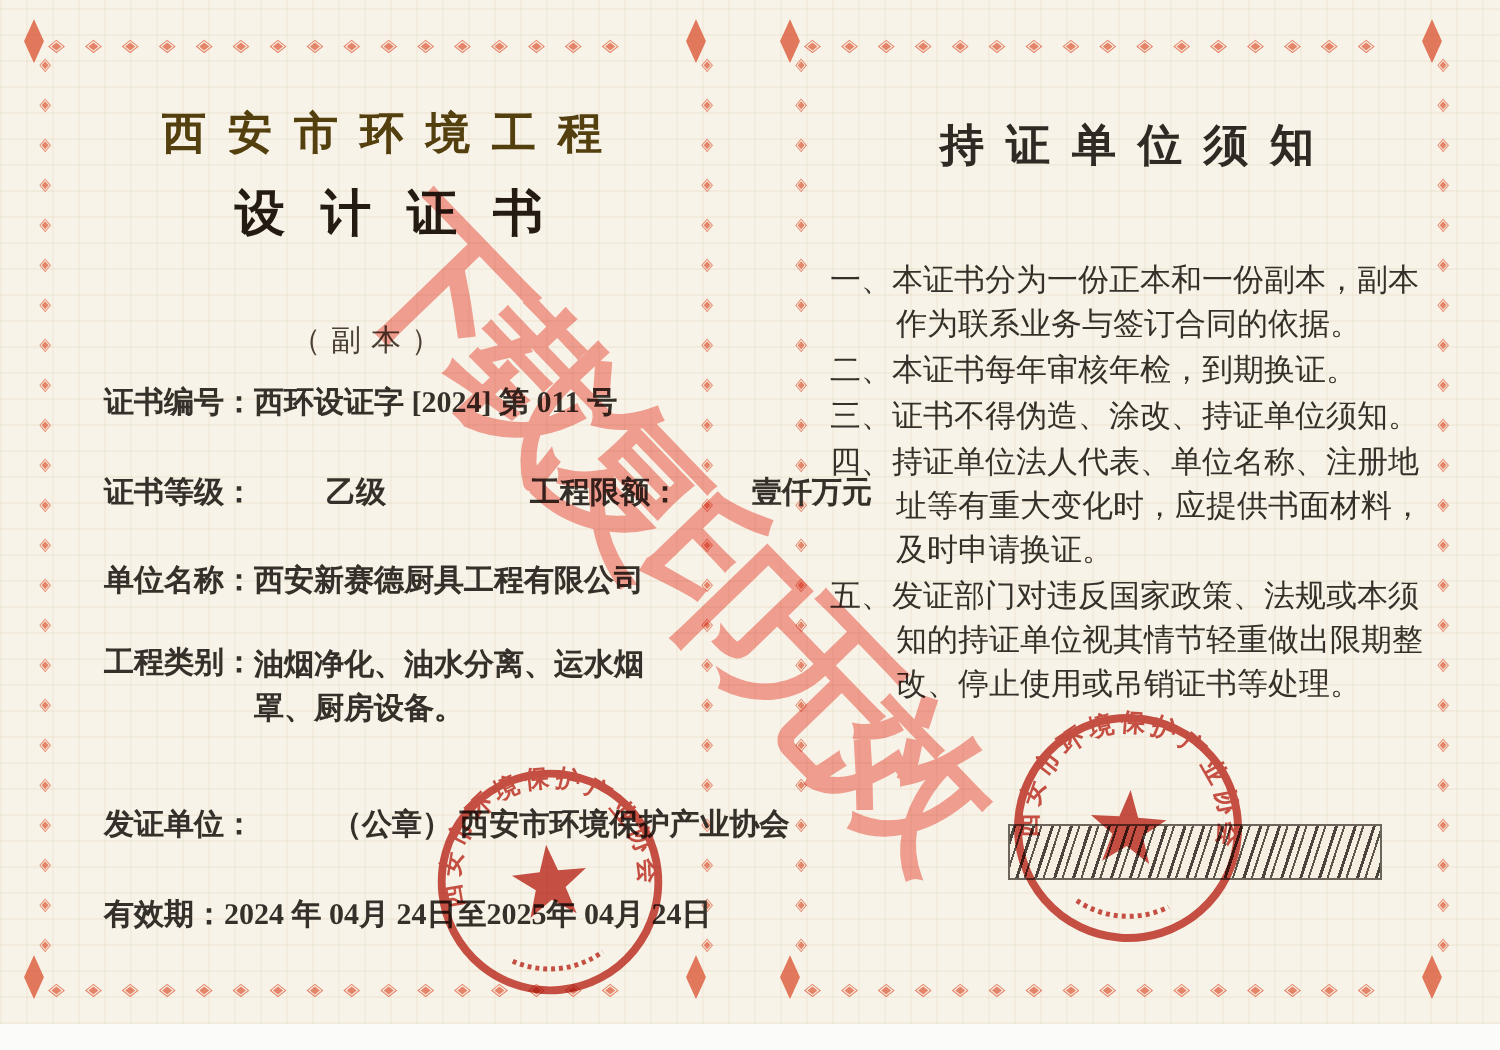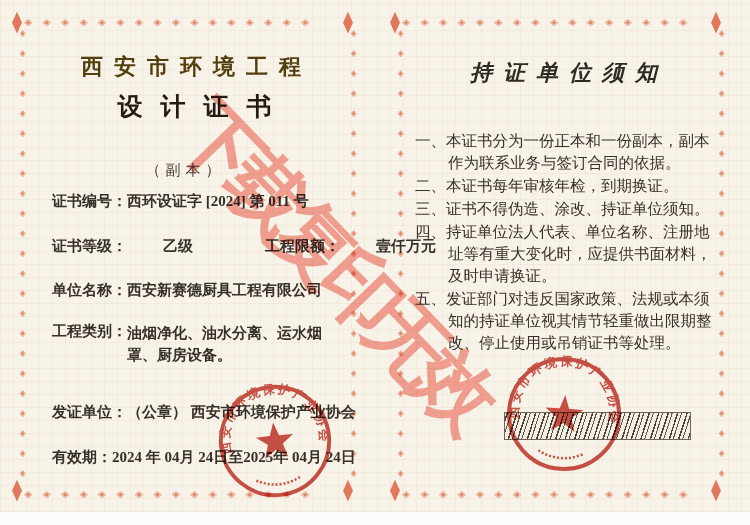--- a/index.html
+++ b/index.html
@@ -31,21 +31,21 @@
     font-size:15px;letter-spacing:5px;color:#4a4034;z-index:2;margin-top:16px;}
   .frow{position:absolute;left:52px;width:295px;font-size:15px;font-weight:bold;z-index:2;
         display:flex;align-items:flex-start;}
   .flabel{flex:0 0 auto;white-space:nowrap;}
   .fvalue{white-space:nowrap;}
   .fvalue.wrap{white-space:normal;width:222px;line-height:22px;}
   .gap{display:inline-block;width:18px;}
 
   
   .rp-title{position:absolute;left:393px;width:330px;top:58px;text-align:center;
-    font-size:22px;font-weight:bold;letter-spacing:11px;padding-left:11px;color:#2f2a23;z-index:2;font-style:italic;}
+    font-size:22px;font-weight:bold;letter-spacing:11px;padding-left:11px;color:#2f2a23;z-index:2;}
   .rp-items{position:absolute;left:415px;top:130px;width:309px;font-size:15.5px;line-height:22px;z-index:2;}
   .n-item{padding-left:33px;text-indent:-33px;margin:0 0 1px 0;}
   .rp-phone{position:absolute;left:508px;top:385px;font-size:15px;font-weight:bold;z-index:2;}
   .redacted{position:absolute;left:504px;top:412px;width:185px;height:26px;z-index:2;
     border:1.5px solid #6b655c;background:#f5efe2;
     background-image:repeating-linear-gradient(108deg,
       transparent 0 1.5px,#4a443c 1.5px 3px,transparent 3px 5.5px,#5a544a 5.5px 6.5px,transparent 6.5px 9px);}
 
   
   .seal{position:absolute;z-index:3;mix-blend-mode:multiply;opacity:.88;}
@@ -96,21 +96,21 @@
   <div class="frow" style="top:281px;">
     <span class="flabel">单位名称：</span>
     <span class="fvalue">西安新赛德厨具工程有限公司</span>
   </div>
 
   <div class="frow" style="top:322px;">
     <span class="flabel">工程类别：</span>
     <span class="fvalue wrap">油烟净化、油水分离、运水烟罩、厨房设备。</span>
   </div>
 
-  <div class="frow" style="top:403px;">
+  <div class="frow" style="top:403px;gap:39px;">
     <span class="flabel">发证单位：</span>
     <span class="fvalue">（公章） 西安市环境保护产业协会</span>
   </div>
 
   <div class="frow" style="top:448px;">
     <span class="flabel">有效期：</span>
     <span class="fvalue">2024 年 04月 24日至2025年 04月 24日</span>
   </div>
 
   <div class="rp-title">持证单位须知</div>

